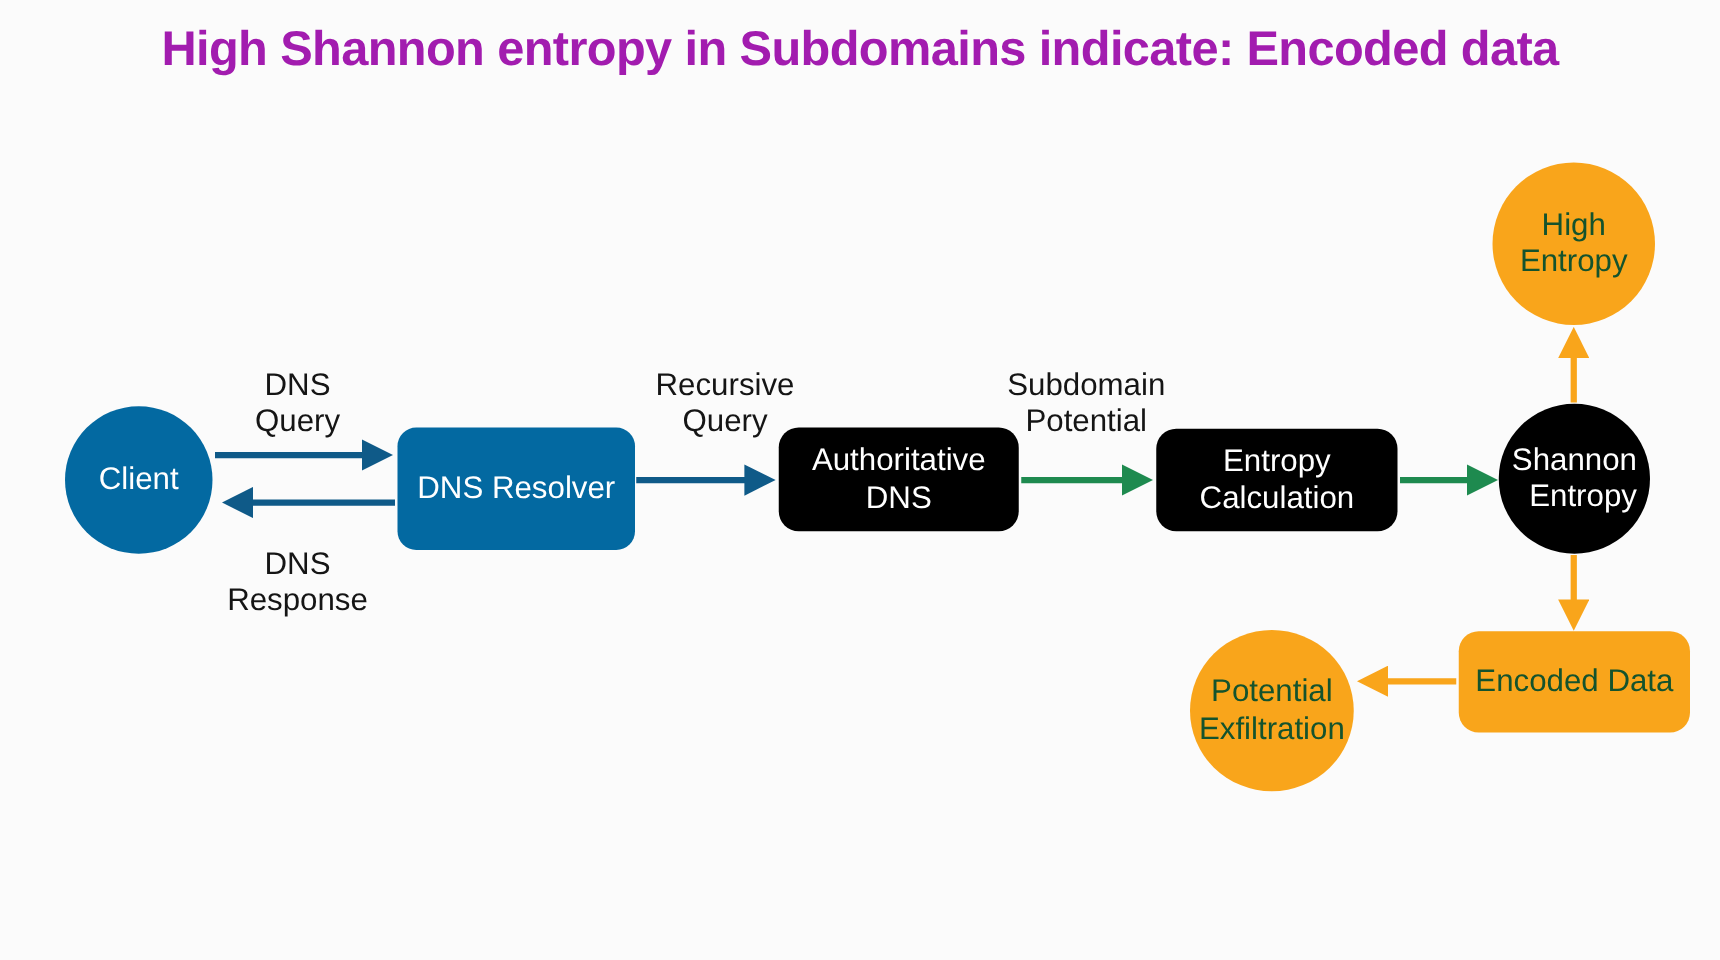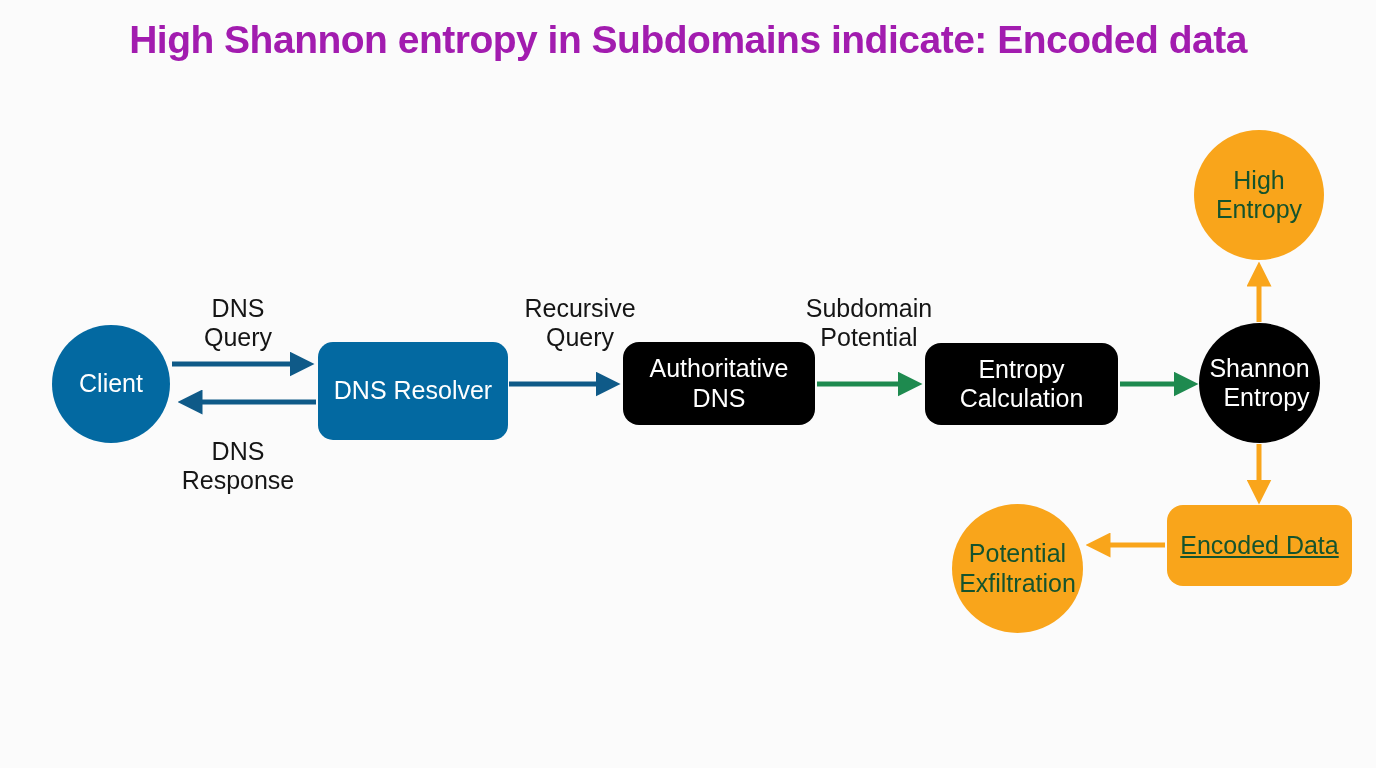--- a/index.html
+++ b/index.html
@@ -97,21 +97,21 @@
 
   <div class="node rect green" style="left:925px; top:343px; width:193px; height:82px;">Entropy
 Calculation</div>
 
   <div class="node circle green" style="left:1199px; top:323px; width:121px; height:120px;text-align:right;">Shannon
 Entropy</div>
 
   <div class="node circle orange" style="left:1194px; top:130px; width:130px; height:130px;">High
 Entropy</div>
 
-  <div class="node rect orange" style="left:1167px; top:505px; width:185px; height:81px;text-decoration:underline;">Encoded Data</div>
+  <div class="node rect orange" style="left:1167px; top:505px; width:185px; height:81px;">Encoded Data</div>
 
   <div class="node circle orange" style="left:952px; top:504px; width:131px; height:129px;">Potential
 Exfiltration</div>
 
   <div class="edge-label" style="left:158px; top:294px; width:160px;">DNS
 Query</div>
 
   <div class="edge-label" style="left:148px; top:437px; width:180px;">DNS
 Response</div>
 

